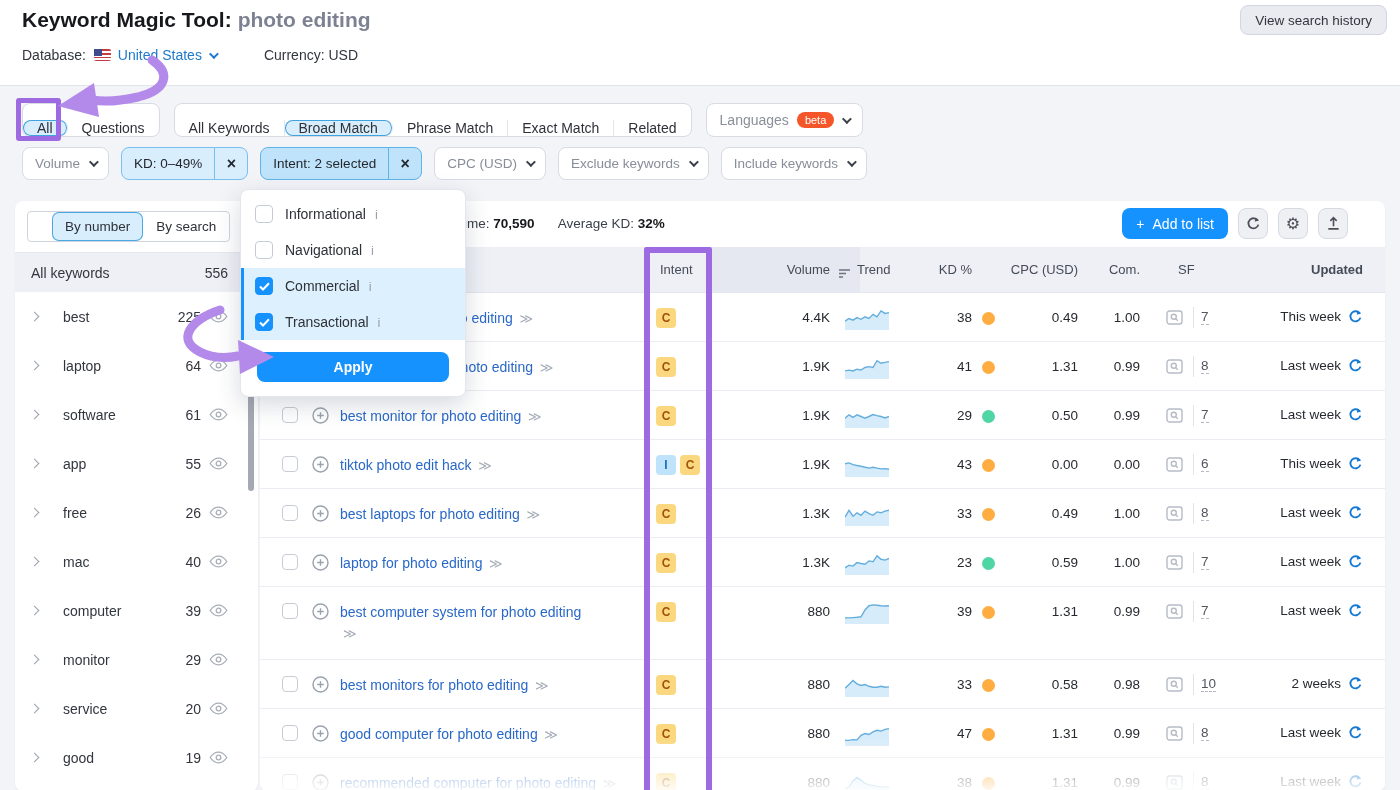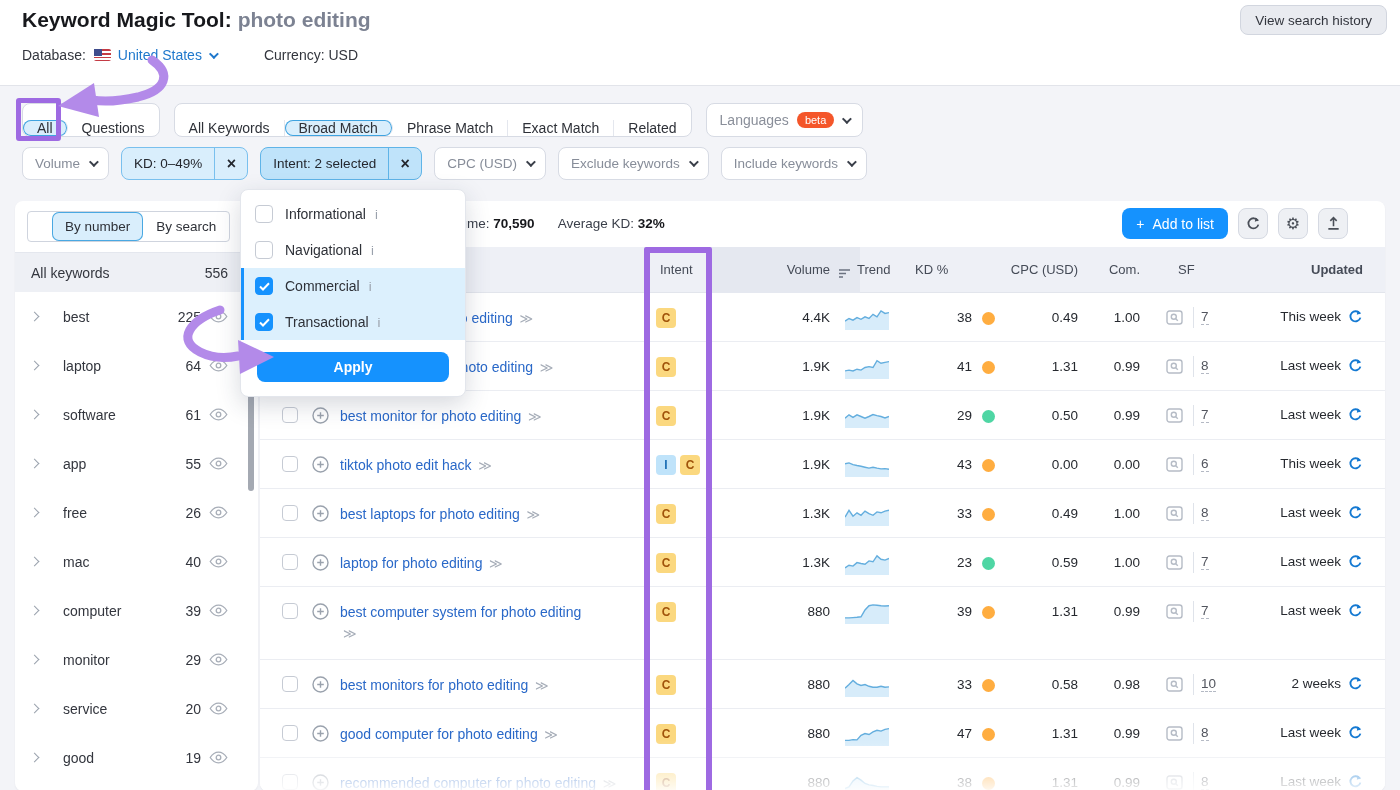--- a/index.html
+++ b/index.html
@@ -74,21 +74,21 @@
   .icon-btn { position:absolute; top:7px; width:30px; height:31px; background:#eef0f4; border:1px solid #d5d9e2;
               border-radius:8px; display:flex; align-items:center; justify-content:center; cursor:pointer; color:#4a4f58; font-size:16px; }
 
   .thead { position:relative; height:46px; background:#eef0f6; border-bottom:1px solid #e2e5ec; }
   .vol-shade { position:absolute; left:450px; top:0; width:150px; height:46px; background:#e5e8f0; }
   .h { position:absolute; top:15px; font-size:13px; color:#454b57; white-space:nowrap; }
   .h-intent { left:400px; }
   .h-vol { left:470px; width:100px; text-align:right; }
   .h-sort { position:absolute; left:578px; top:18px; }
   .h-trend { left:597px; }
-  .h-kd { left:655px; width:57px; }
+  .h-kd { left:655px; width:57px; text-align:right; }
   .h-cpc { left:748px; width:70px; text-align:right; }
   .h-com { left:830px; width:50px; text-align:right; }
   .h-sf { left:918px; }
   .h-upd { right:22px;font-weight:bold; }
 
   .trow { position:relative; height:49px; border-bottom:1px solid #ebedf2; background:#fff; }
   .trow.tall { height:73px; }
   .cbx { position:absolute; left:22px; top:16px; width:16px; height:16px; border:1.5px solid #c6cbd4; border-radius:4px; background:#fff; cursor:pointer; }
   .plus { position:absolute; left:52px; top:16px; cursor:pointer; line-height:0; }
   .kw { position:absolute; left:80px; top:15px; width:300px; font-size:14px; color:#2968c8; line-height:21px; cursor:pointer; text-decoration:none; }

